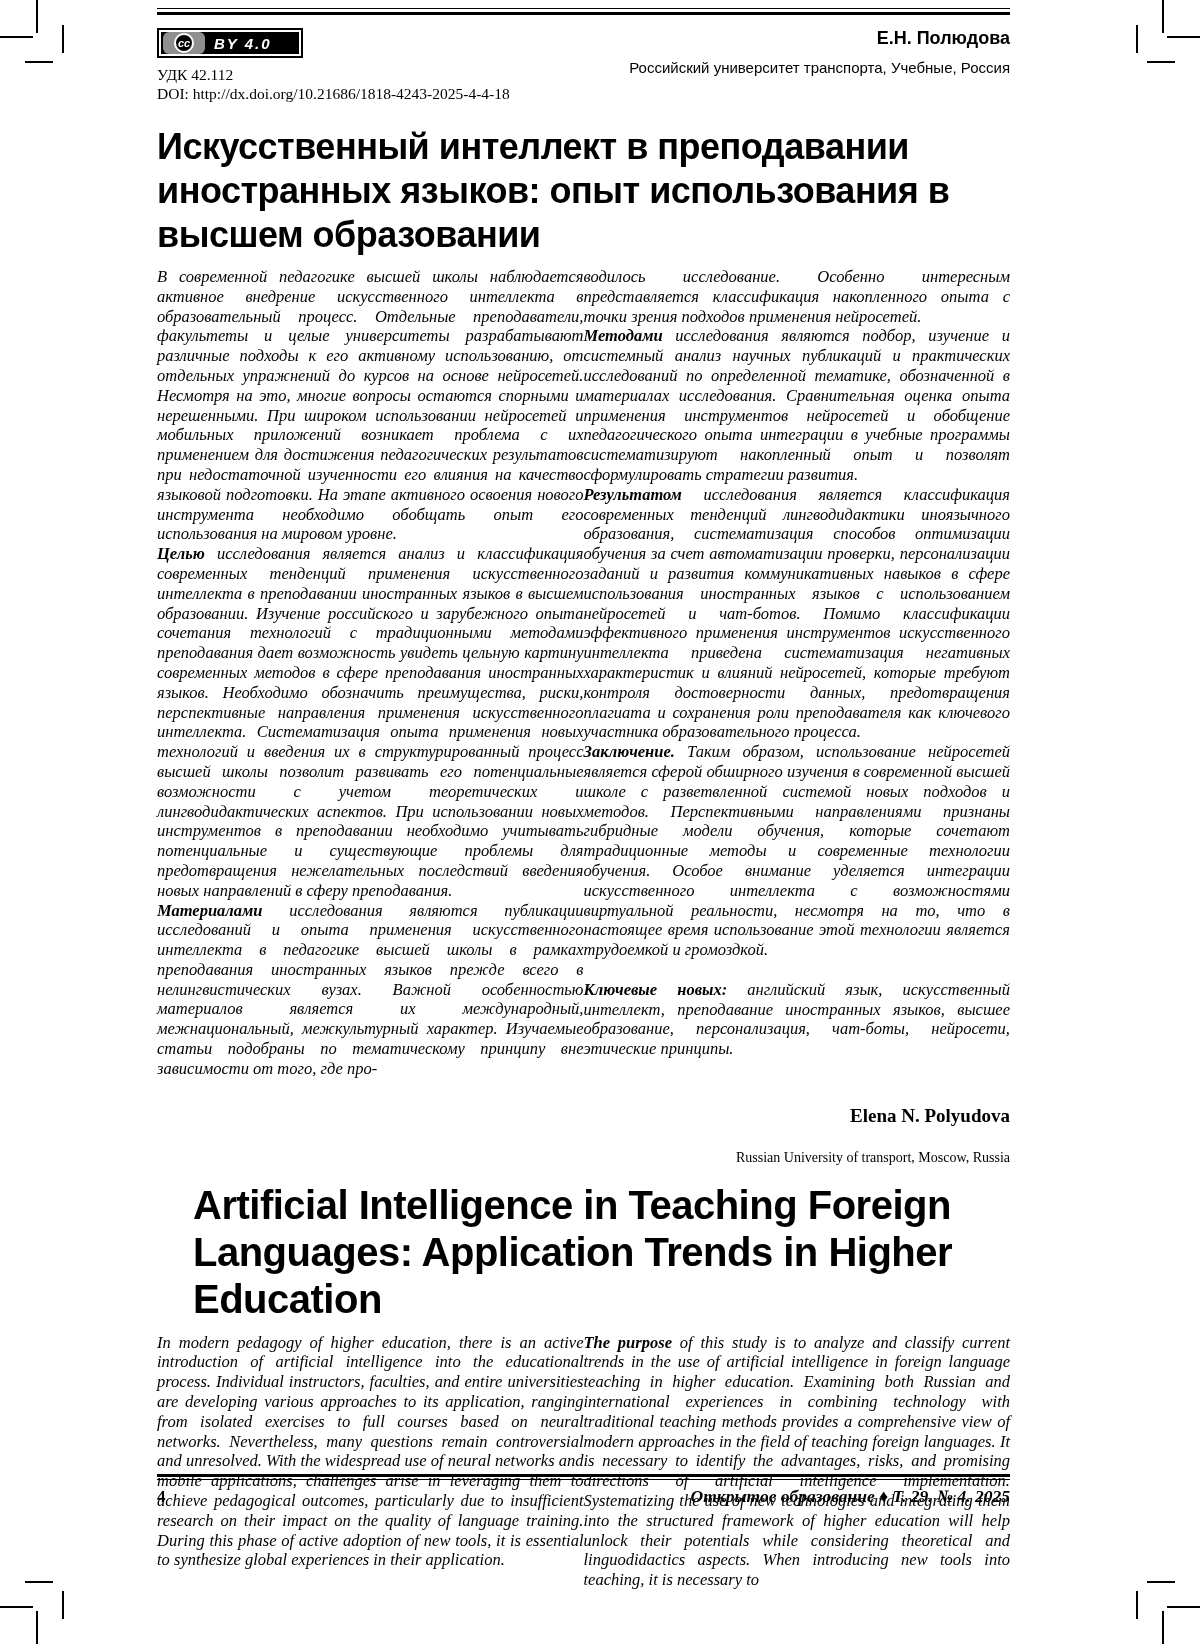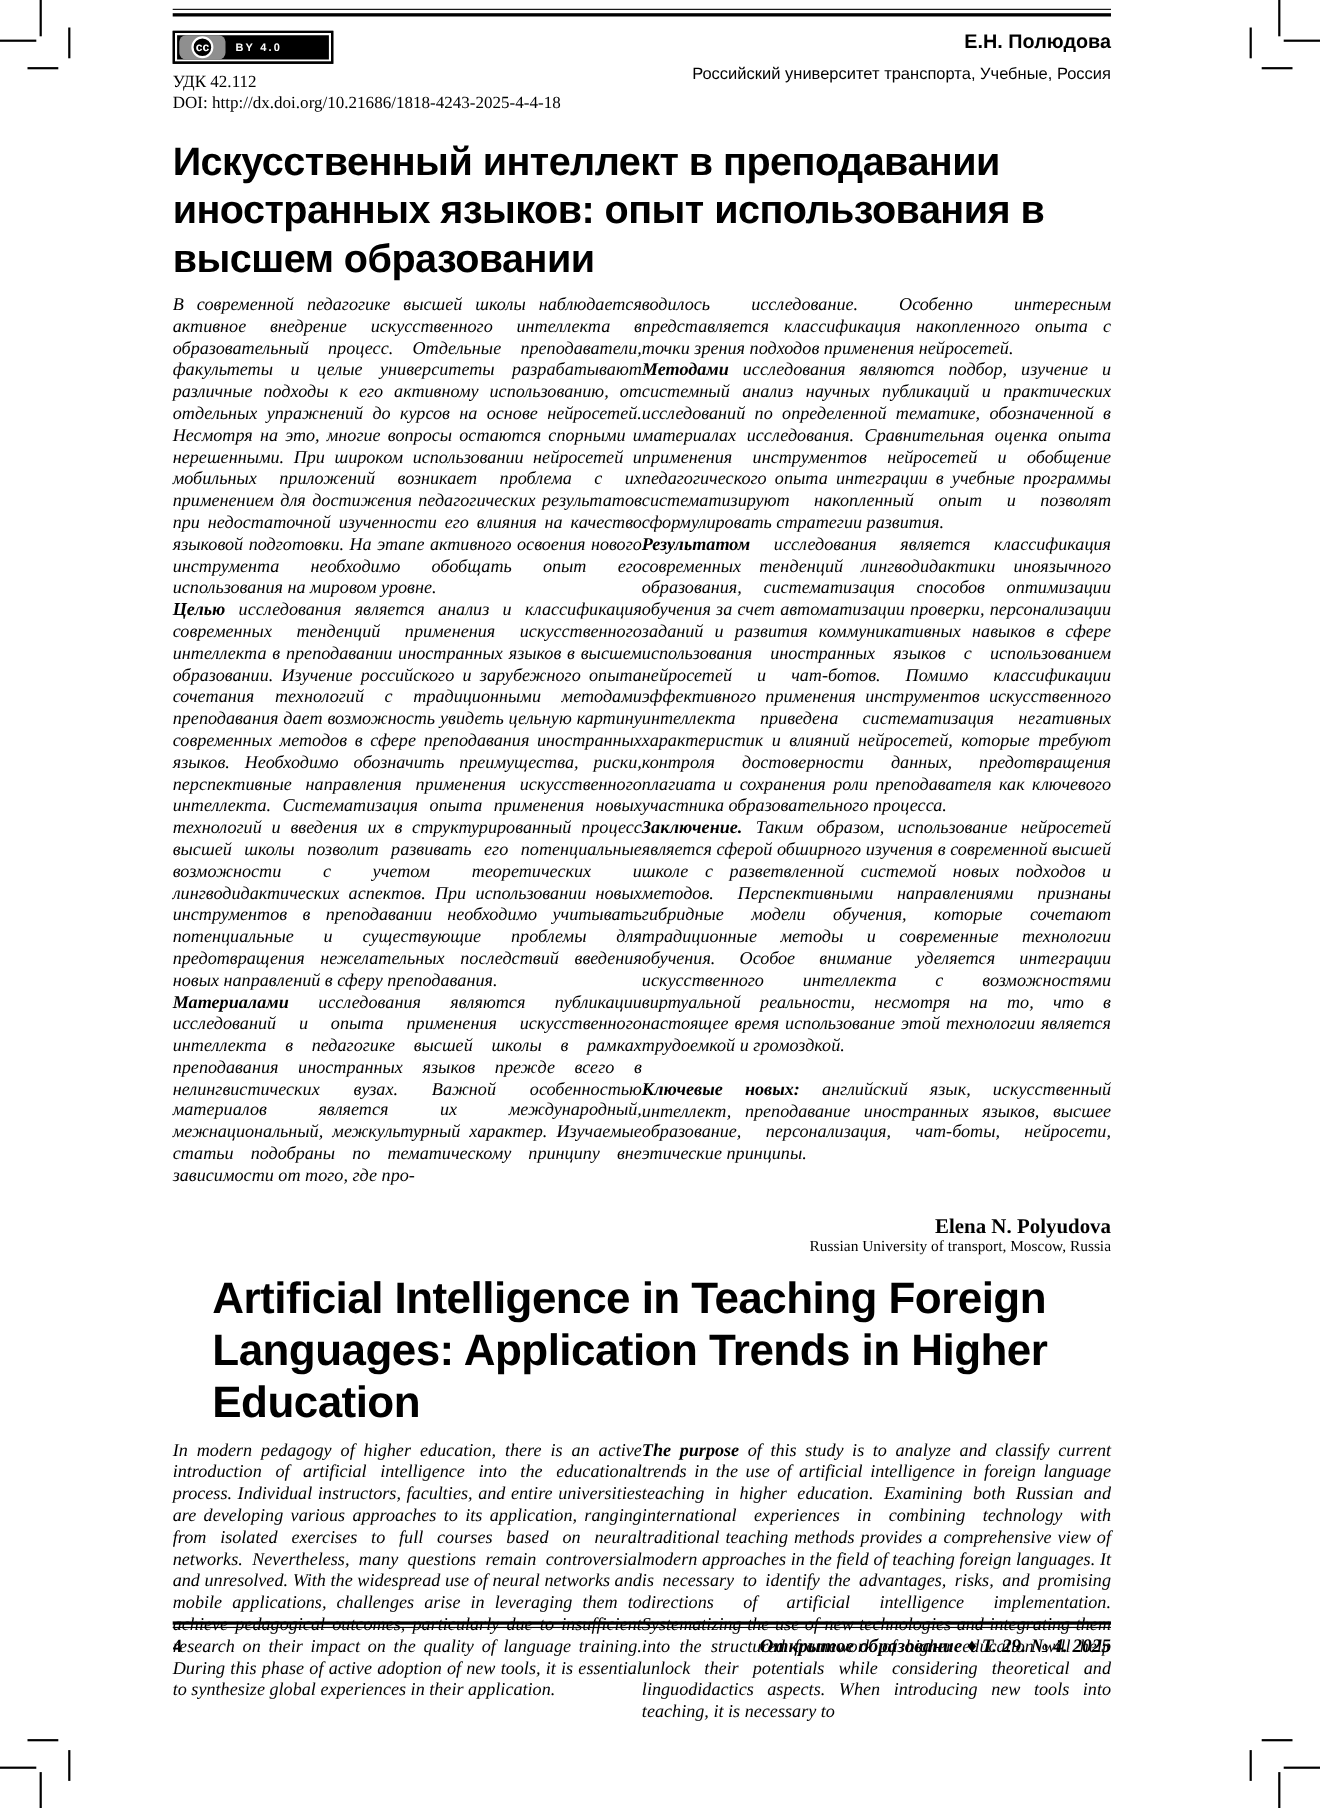--- a/index.html
+++ b/index.html
@@ -21,34 +21,34 @@
   .rule-double-top{
     margin-top:8px;height:3px;
     border-top:1.5px solid #000;border-bottom:3px solid #000;
   }
   .meta-row{
     margin-top:13px;display:flex;justify-content:space-between;align-items:flex-start;
   }
   .cc-badge{
     display:inline-flex;align-items:center;
     width:146px;height:30px;background:#000;border:2px solid #000;
-    box-shadow:inset 0 0 0 2px #fff;box-sizing:border-box;
+    box-shadow:inset 0 0 0 2px #fff;box-sizing:border-box;font-style:italic;
   }
   .cc-chip{
     margin-left:4px;width:42px;height:22px;background:#8f8f8f;border-radius:6px;
     display:flex;align-items:center;justify-content:center;flex:none;
   }
   .cc-circle{
     width:20px;height:20px;border-radius:50%;border:2px solid #fff;background:#000;
     color:#fff;font-family:"Liberation Sans",sans-serif;font-weight:bold;font-size:11px;
     display:flex;align-items:center;justify-content:center;box-sizing:border-box;
   }
   .cc-label{
     color:#fff;font-family:"Liberation Sans",sans-serif;font-weight:bold;
-    font-size:10px;letter-spacing:2px;margin-left:9px;
+    font-size:15px;letter-spacing:2px;margin-left:9px;
   }
   .udk-doi{margin-top:7px;font-size:15.5px;line-height:19px;}
   .author-block-ru{text-align:right;font-family:"Liberation Sans",sans-serif;}
   .author-ru{font-weight:bold;font-size:18px;line-height:20px;}
   .affil-ru{font-size:15px;margin-top:11px;}
   
   .title-ru{
     margin-top:22px;font-family:"Liberation Sans",sans-serif;font-weight:bold;
     font-size:36px;line-height:44px;letter-spacing:-0.5px;max-width:853px;
   }
@@ -63,21 +63,21 @@
   .abstract .col{flex:1 1 0;}
   .abs-p{
     margin:0;font-style:italic;font-size:16.5px;line-height:19.8px;
     text-align:justify;
   }
   .abs-p b{font-weight:bold;}
   .abs-p.gap{margin-top:20px;}
   
   .author-block-en{margin-top:26px;text-align:right;font-family:Liberation Serif, serif;}
   .author-en{font-weight:bold;font-size:19px;line-height:21px;}
-  .affil-en{font-size:14px;margin-top:0;}
+  .affil-en{font-size:14px;margin-top:24px;}
   
   .footer{
     position:absolute;left:157px;right:190px;top:1474px;
   }
   .rule-double-bottom{
     height:2px;border-top:3px solid #000;border-bottom:1.5px solid #000;
   }
   .footer-row{
     margin-top:6px;display:flex;justify-content:space-between;align-items:baseline;
   }

